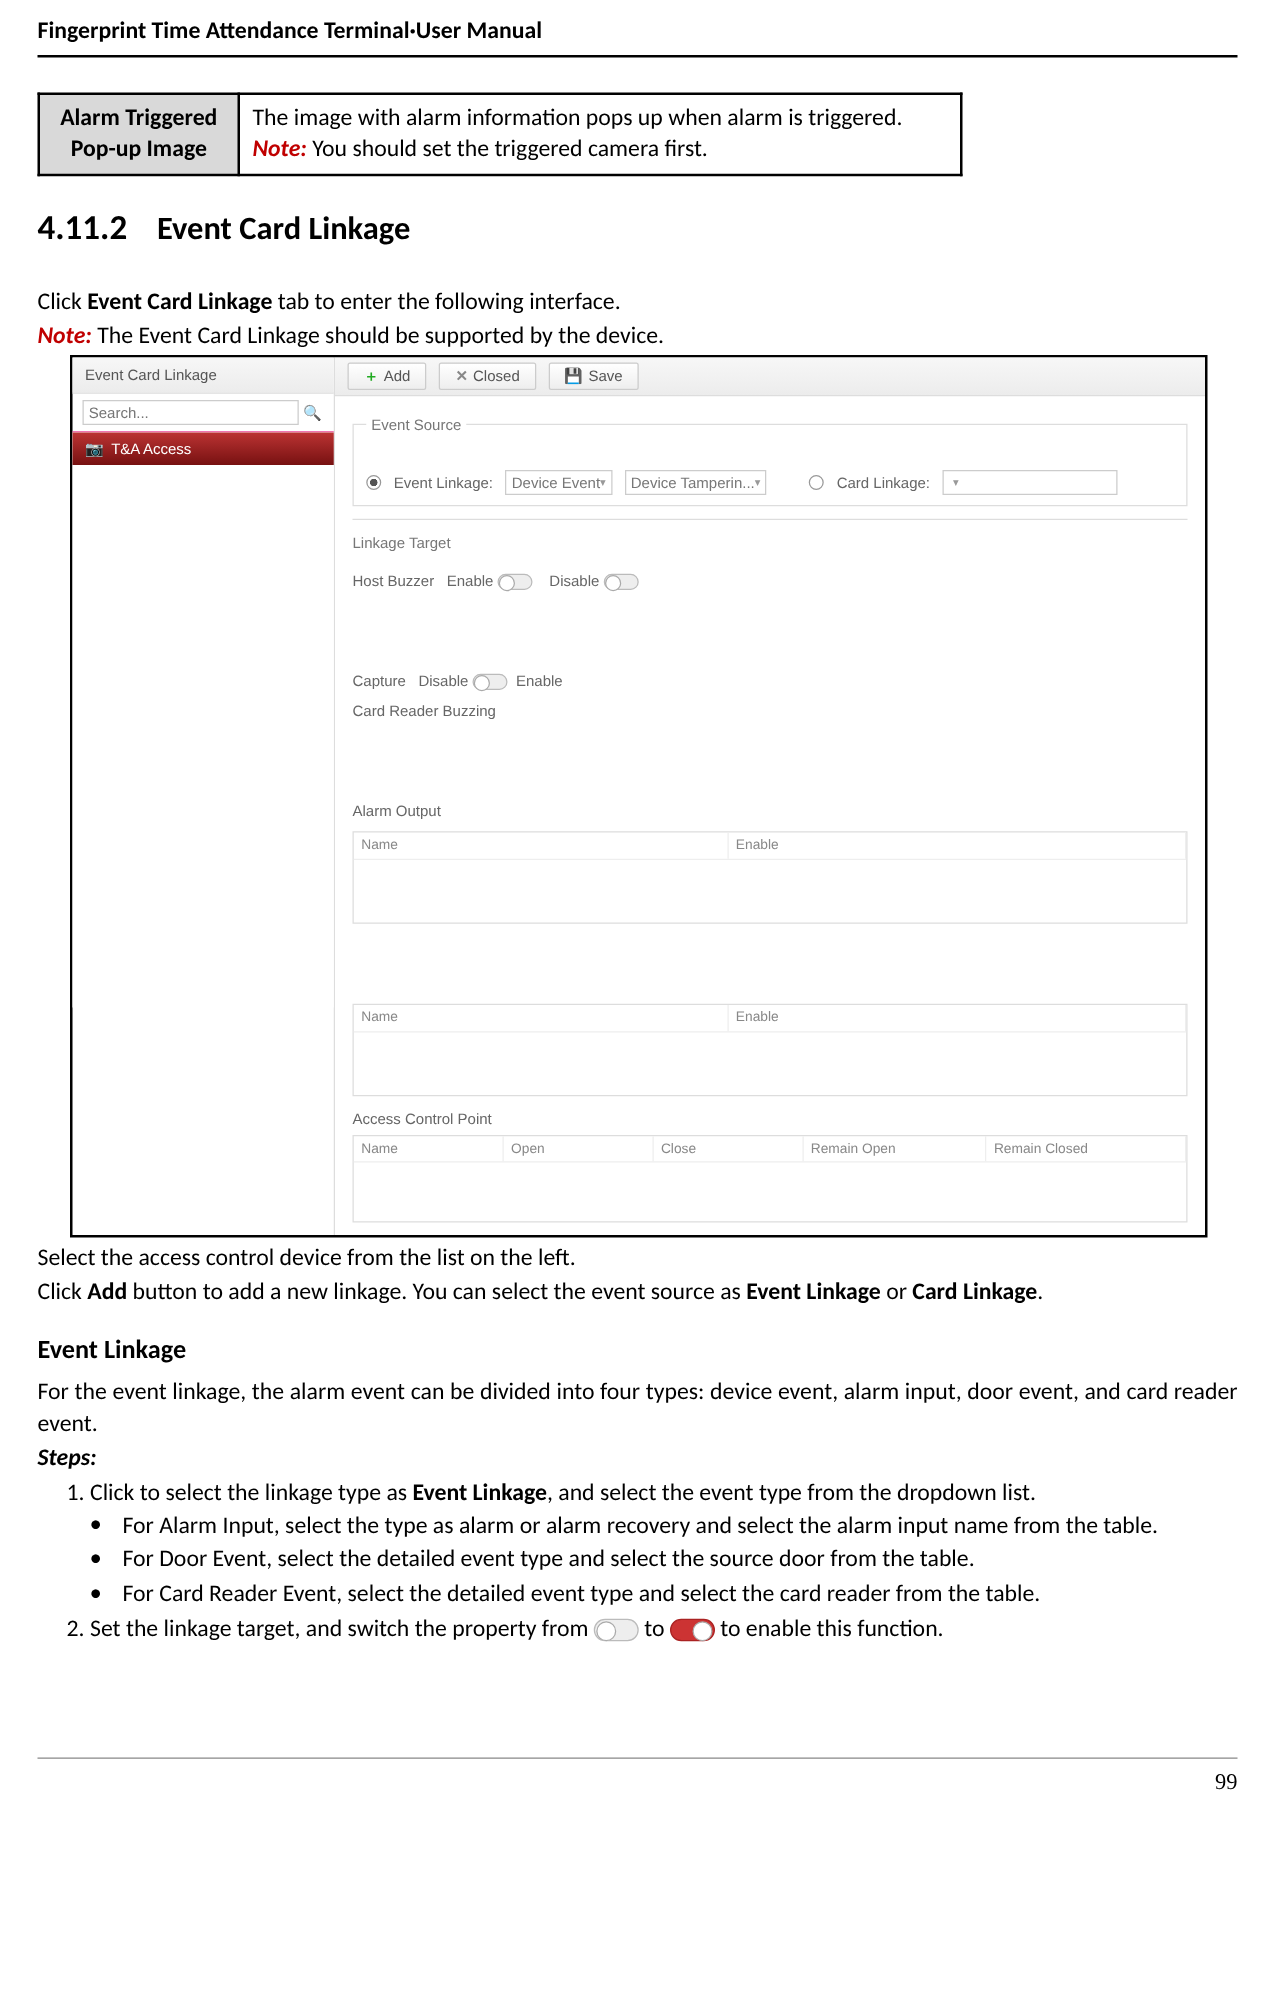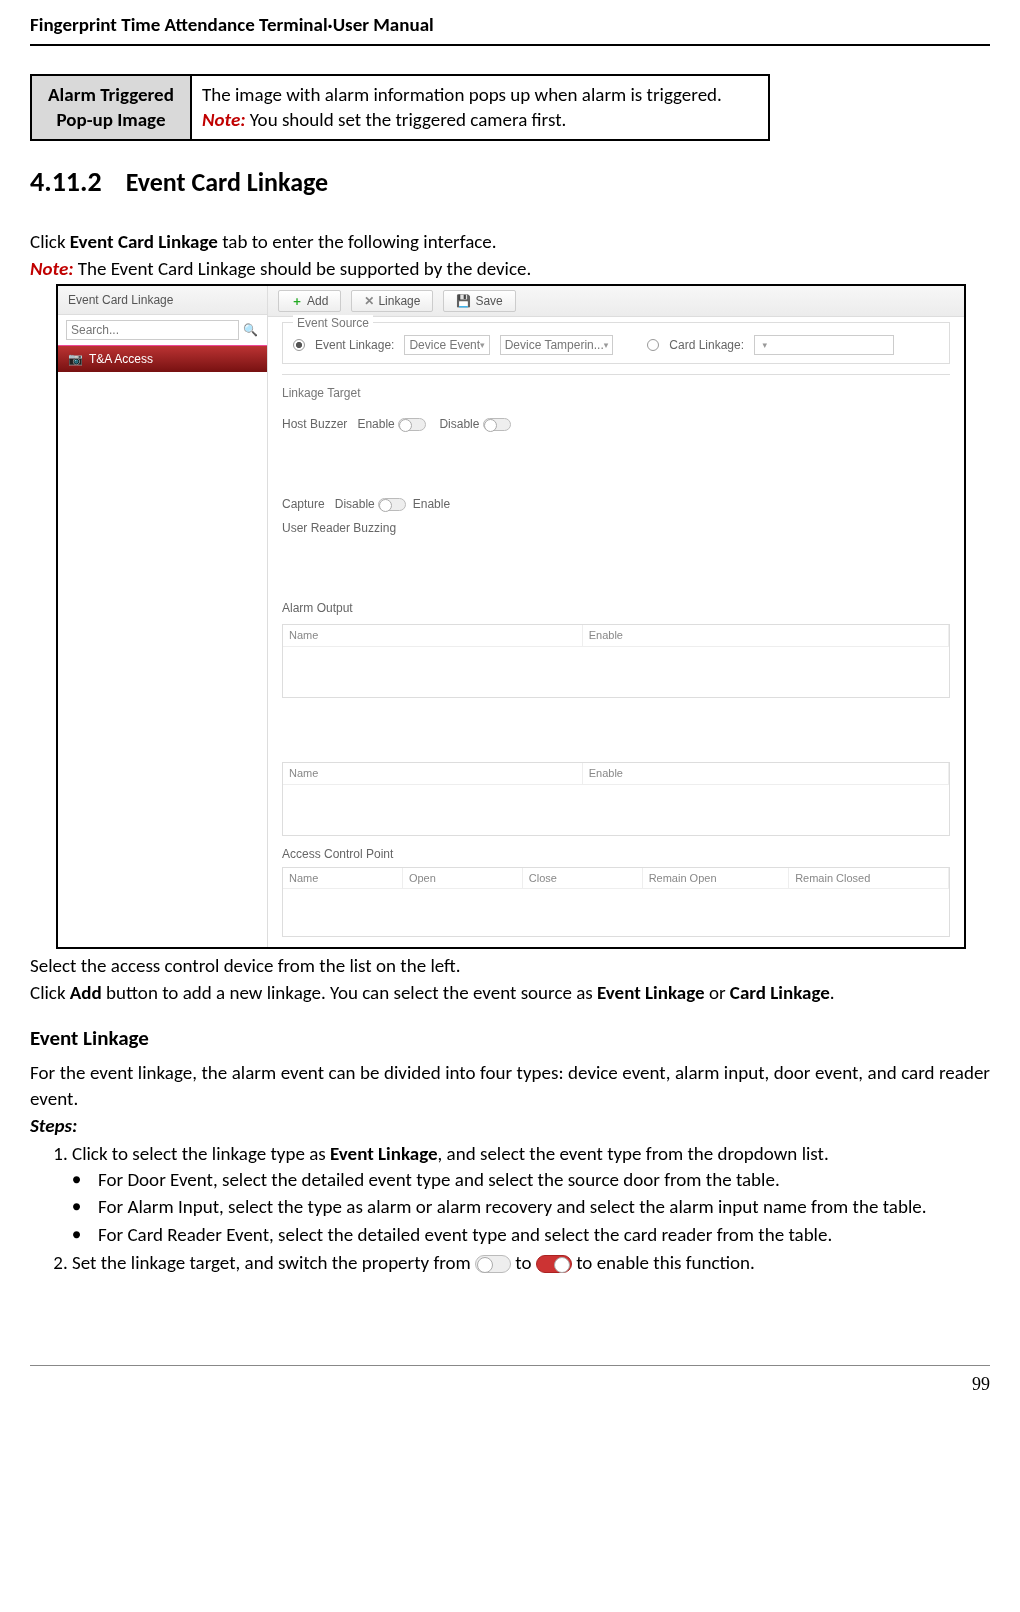--- a/index.html
+++ b/index.html
@@ -91,21 +91,21 @@
     border-bottom:1px solid #ddd;
     padding:4px 10px;
     display:flex; align-items:center; gap:10px;
   }
   .ui-main-header .title { flex:1; color:#555; }
   .ui-btn {
     display:inline-flex; align-items:center; gap:4px;
     border:1px solid #ccc; border-radius:2px; padding:2px 12px;
     background:linear-gradient(#fff,#eee); color:#555; font-size:12px;
   }
-  .ui-panel { border:1px solid #ddd; margin:5px 14px 6px; padding:12px 10px 8px; position:relative; }
+  .ui-panel { border:1px solid #ddd; margin:22px 14px 6px; padding:36px 10px 8px; position:relative; }
   .ui-panel-title { position:absolute; top:-8px; left:10px; background:#fff; padding:0 4px; color:#777; font-size:12px; }
   .ui-row { display:flex; align-items:center; gap:10px; flex-wrap:wrap; }
   .ui-radio { width:12px; height:12px; border:1px solid #999; border-radius:50%; display:inline-block; }
   .ui-radio.sel { background: radial-gradient(#555 40%, #fff 45%); }
   .ui-select { border:1px solid #ccc; padding:1px 4px; display:inline-flex; align-items:center; gap:0; color:#777; background:#fff; }
   .ui-select .chev { font-size:9px; color:#999; }
   .ui-divider { border-top:1px solid #ddd; margin:10px 14px 0; }
   .linkage-target { margin:10px 14px; }
   .lt-title { color:#777; margin-bottom:14px; }
   .lt-row { display:flex; gap:64px; margin-bottom:8px;flex-direction:column; }
@@ -171,21 +171,21 @@
       </div>
     </div>
     <div class="ui-main">
       <div class="ui-main-header">
         <span class="ui-btn">
             <span style="color:#2a2;font-weight:bold;">＋</span>
             <span>Add</span>
           </span>
         <span class="ui-btn">
             <span style="color:#888;font-weight:bold;">✕</span>
-            <span>Linkage</span>
+            <span>Closed</span>
           </span>
         <span class="ui-btn">
             <span style="color:#556;">💾</span>
             <span>Save</span>
           </span>
       </div>
 
       <div class="ui-panel">
         <span class="ui-panel-title">Event Source</span>
         <div class="ui-row">
@@ -219,21 +219,21 @@
             <span>Enable</span> <span class="toggle"></span>&nbsp;&nbsp;&nbsp;
             <span>Disable</span> <span class="toggle"></span>
           </div>
           <div class="lt-col">
             <span>Capture</span>&nbsp;&nbsp;
             <span>Disable</span> <span class="toggle"></span>&nbsp;
             <span>Enable</span>
           </div>
         </div>
         <div class="lt-row">
-          <div class="lt-col">User Reader Buzzing</div>
+          <div class="lt-col">Card Reader Buzzing</div>
           <div class="lt-col">Alarm Output</div>
         </div>
         <div class="lt-row">
           <div class="lt-col">
             <div class="mini-table">
               <div class="mini-th">
                   <span style="width:45%">Name</span>
                   <span style="flex:1">Enable</span>
                 </div>
             </div>
@@ -268,22 +268,22 @@
 </p>
 
 <div class="subhead">Event Linkage</div>
 <p class="para">For the event linkage, the alarm event can be divided into four types: device event, alarm input, door event, and card reader event.</p>
 <p class="para"><span class="steps-label">Steps:</span></p>
 
 <ol class="ol-outer">
   <li>
     <span>Click to select the linkage type as </span><b>Event Linkage</b><span>, and select the event type from the dropdown list.</span>
     <ul class="ul-inner">
+      <li>For Alarm Input, select the type as alarm or alarm recovery and select the alarm input name from the table.</li>
       <li>For Door Event, select the detailed event type and select the source door from the table.</li>
-      <li>For Alarm Input, select the type as alarm or alarm recovery and select the alarm input name from the table.</li>
       <li>For Card Reader Event, select the detailed event type and select the card reader from the table.</li>
     </ul>
   </li>
   <li>
     <span>Set the linkage target, and switch the property from </span>
     <span class="inline-toggle"></span>
     <span> to </span>
     <span class="inline-toggle on"></span>
     <span> to enable this function.</span>
   </li>

